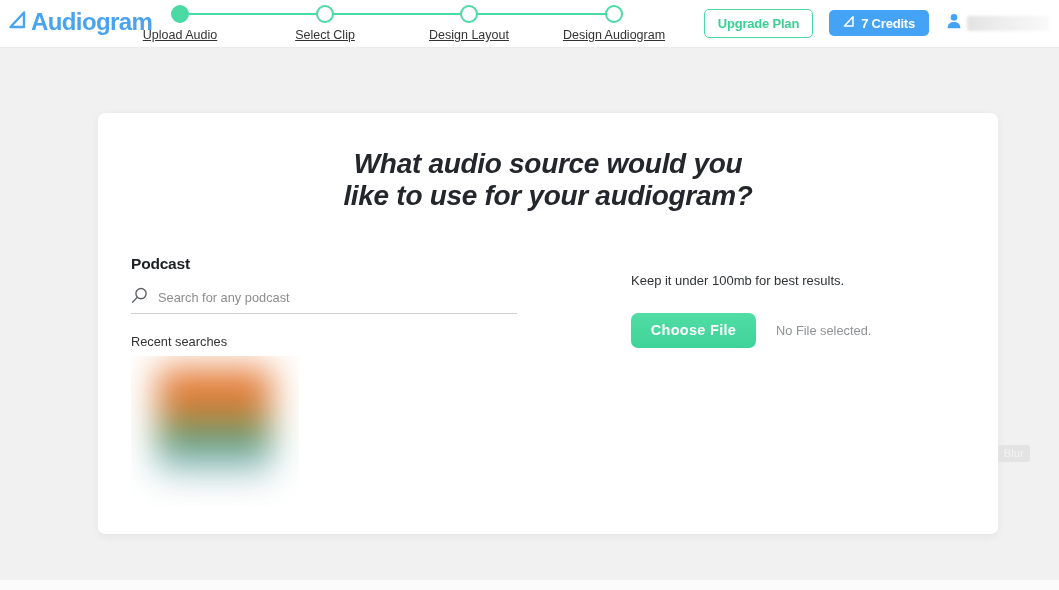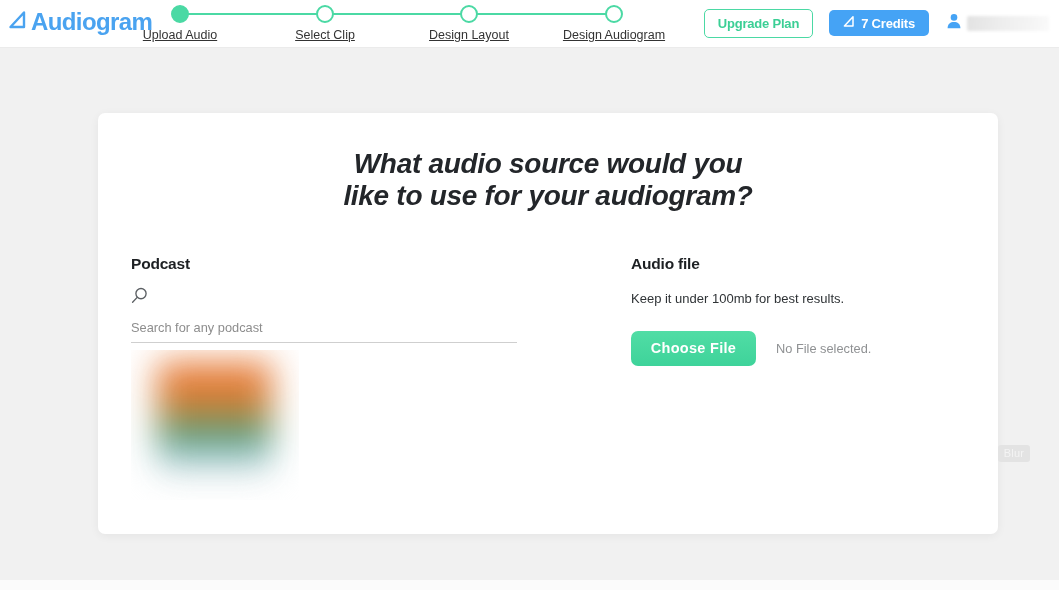--- a/index.html
+++ b/index.html
@@ -191,25 +191,24 @@
     font-weight: bold;
     color: #1d2023;
     letter-spacing: -0.2px;
   }
 
   
   .search-row {
     margin-top: 14px;
     width: 386px;
     display: flex;
-    align-items: flex-start;
+    align-items: center;
     gap: 10px;
     border-bottom: 1.5px solid #cfcfcf;
     padding-bottom: 5px;
-    flex-direction: column;
   }
   .search-icon { display: block; flex: none; }
   .search-input {
     flex: 1;
     border: none;
     outline: none;
     background: transparent;
     font-family: "Liberation Sans", sans-serif;
     font-size: 12.8px;
     color: #3a3a3a;
@@ -390,30 +389,30 @@
         <div class="search-row">
           <span class="search-icon">
             <svg width="17" height="17" viewBox="0 0 17 17">
               <circle cx="10" cy="6.6" r="5.1" fill="none" stroke="#5b5f63" stroke-width="1.35"></circle>
               <line x1="6.2" y1="10.4" x2="1.6" y2="15.2" stroke="#5b5f63" stroke-width="1.35" stroke-linecap="round"></line>
             </svg>
           </span>
           <input class="search-input" type="text" placeholder="Search for any podcast" style="">
         </div>
 
+        <div class="recent-label">Recent searches</div>
 
         <div class="recent-grid">
           <div class="recent-thumb">
             <div class="thumb-art"></div>
           </div>
         </div>
       </div>
 
       <div class="col-right">
-        <div class="col-title">Audio file</div>
 
         <div class="af-desc">
           <div>Keep it under 100mb for best results.</div>
         </div>
 
         <div class="af-row">
           <button class="btn-choose">Choose File</button>
           <span class="no-file">No File selected.</span>
         </div>
       </div>

